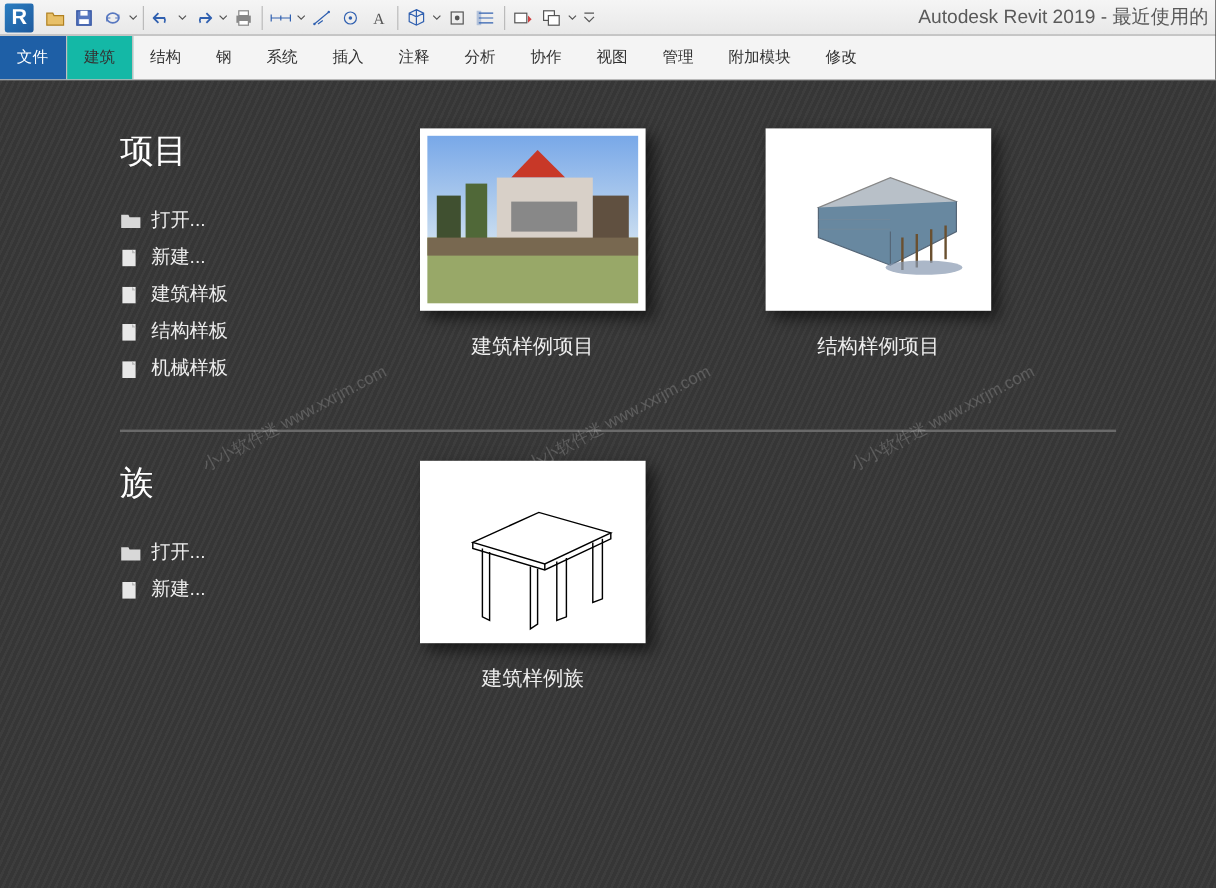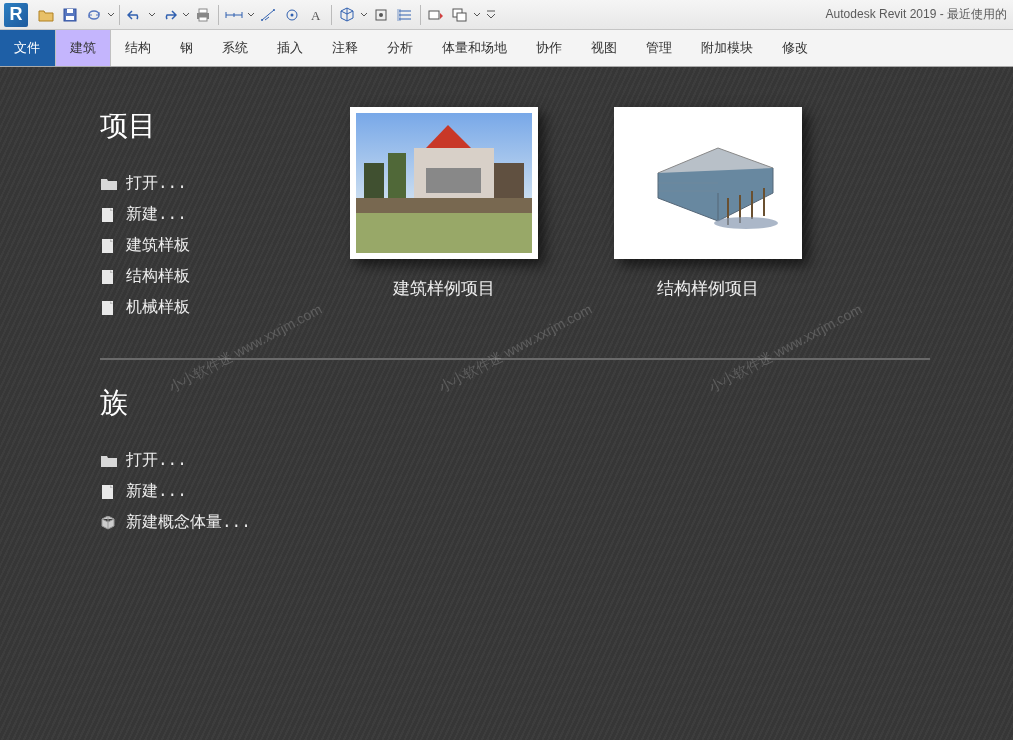--- a/index.html
+++ b/index.html
@@ -42,21 +42,21 @@
   justify-content: center;
   margin: 0 1px;
   border-radius: 2px;
   cursor: pointer;
 }
 .qat-sep { width: 1px; height: 20px; background: #bbb; margin: 0 3px; }
 .qat-dd { width: 10px; display:flex; align-items:center; justify-content:center; }
 .qat-title {
   position: absolute;
   right: 0;
-  font-size: 12px;
+  font-size: 16px;
   color: #5a5a5a;
   padding-right: 6px;
 }
 .ico { display:block; }
 
 
 .ribbon {
   height: 37px;
   background: #f4f4f4;
   display: flex;
@@ -71,21 +71,21 @@
   align-items: center;
   cursor: pointer;
   border-right: 1px solid transparent;
 }
 .rtab.file {
   background: #1e5fa6;
   color: #fff;
   font-size: 13px;
 }
 .rtab.active {
-  background: #c4b5fd;
+  background: #14b8a6;
   border-left: 1px solid #c0c0c0;
   border-right: 1px solid #c0c0c0;
 }
 
 
 .content {
   background: repeating-linear-gradient(
     115deg,
     #3d3d3d 0px, #3d3d3d 2px,
     #363636 2px, #363636 5px
@@ -105,38 +105,38 @@
 }
 .sec-left {
   width: 250px;
   flex-shrink: 0;
 }
 .sec-title {
   font-size: 28px;
   font-weight: normal;
   margin-bottom: 28px;
 }
-.sec-list { list-style: none; font-family: Liberation Mono, monospace; }
+.sec-list { list-style: none; }
 .sec-item {
   display: flex;
   align-items: center;
   font-size: 16px;
   color: #eee;
   margin-bottom: 10px;
   cursor: pointer;
 }
 .sec-ico {
   width: 18px;
   height: 14px;
   margin-right: 8px;
   flex-shrink: 0;
 }
 .sec-tiles {
   display: flex;
-  gap: 76px;
+  gap: 100px;
 }
 .tile {
   display: flex;
   flex-direction: column;
   align-items: center;
   cursor: pointer;
 }
 .tile-img {
   width: 188px;
   height: 152px;
@@ -306,21 +306,20 @@
 
 <div class="ribbon">
   <div class="rtab file">文件</div>
   <div class="rtab active">建筑</div>
   <div class="rtab">结构</div>
   <div class="rtab">钢</div>
   <div class="rtab">系统</div>
   <div class="rtab">插入</div>
   <div class="rtab">注释</div>
   <div class="rtab">分析</div>
-  <div class="rtab">体量和场地</div>
   <div class="rtab">协作</div>
   <div class="rtab">视图</div>
   <div class="rtab">管理</div>
   <div class="rtab">附加模块</div>
   <div class="rtab">修改</div>
 </div>
 
 <div class="content">
   <div class="hr-wrap">
 
@@ -423,30 +422,41 @@
               </svg>
           <span>打开...</span>
         </li>
         <li class="sec-item">
           <svg class="sec-ico">
                 <rect x="2" y="0" width="11" height="14" fill="#e8e8e8"></rect>
                 <path d="M10 0l3 3h-3z" fill="#bbb"></path>
               </svg>
           <span>新建...</span>
         </li>
-        <li class="sec-item">
-          <svg class="sec-ico">
-                <path d="M8 0l6 3v7l-6 3-6-3V3z M8 0v13 M2 3l6 3 6-3" fill="#ccc" stroke="#999"></path>
-              </svg>
-          <span>新建概念体量...</span>
-        </li>
       </ul>
     </div>
 
     <div class="sec-tiles">
+      <div class="tile">
+        <div class="tile-img">
+          <svg width="176" height="140" viewBox="0 0 176 140">
+            <rect width="176" height="140" fill="#fff"></rect>
+            <g fill="none" stroke="#000" stroke-width="1.2" transform="translate(18,12)">
+              <path d="M20 50 L75 25 L135 42 L80 68 Z"></path>
+              <path d="M20 50 L20 55 L80 73 L135 47 L135 42"></path>
+              <path d="M80 68 L80 73"></path>
+              <path d="M28 55 L28 112 L34 115 L34 58"></path>
+              <path d="M68 70 L68 122 L74 118 L74 72"></path>
+              <path d="M120 50 L120 100 L128 97 L128 47"></path>
+              <path d="M90 66 L90 115 L98 112 L98 63"></path>
+            </g>
+          </svg>
+        </div>
+        <div class="tile-label">建筑样例族</div>
+      </div>
 
     </div>
   </div>
 
   </div>
 
   <div class="watermark" style="left:160px; top:340px">小小软件迷  www.xxrjm.com</div>
   <div class="watermark" style="left:430px; top:340px">小小软件迷  www.xxrjm.com</div>
   <div class="watermark" style="left:700px; top:340px">小小软件迷  www.xxrjm.com</div>
 </div>

